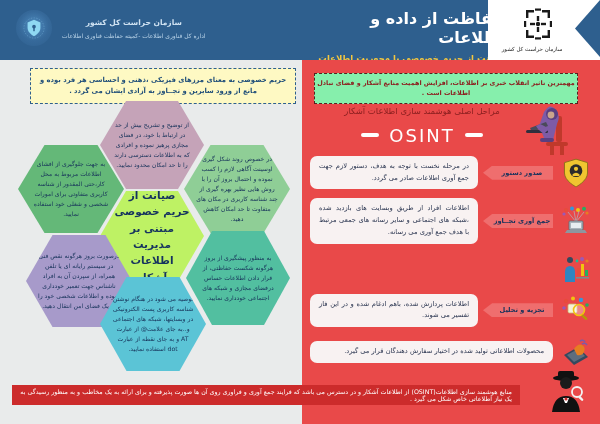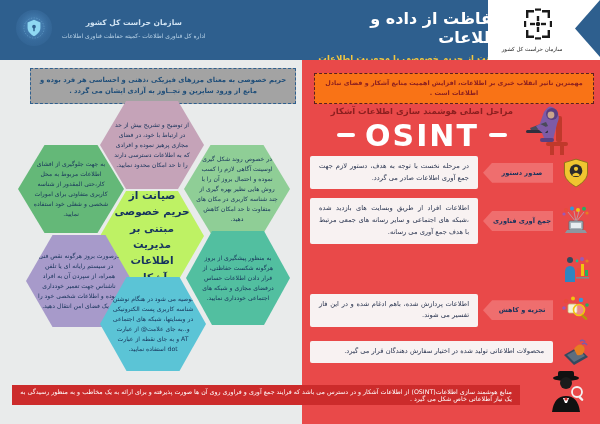--- a/index.html
+++ b/index.html
@@ -20,55 +20,55 @@
   .header-title h1{margin:0;font-size:16px;line-height:1.2;color:#ffffff;font-weight:bold;}
   .header-title .sub{margin-top:6px;font-size:8.5px;font-weight:bold;color:#f3c63f;}
   .header-logo{position:absolute;left:488px;top:0;width:112px;height:60px;background:#ffffff;}
   .kufic{position:absolute;left:30px;top:4px;}
   .logo-caption{position:absolute;left:0;top:46px;width:88px;text-align:center;
     font-size:5.5px;color:#222;direction:rtl;}
   .chevron{position:absolute;right:0;top:0;width:25px;height:57px;background:#2e5f8e;
     clip-path:polygon(100% 0,100% 100%,0 50%);}
   
   .left-panel{position:absolute;left:0;top:60px;width:302px;height:364px;background:#e9ebeb;}
-  .intro-box{position:absolute;left:30px;top:8px;width:248px;background:#a3a3a3;
+  .intro-box{position:absolute;left:30px;top:8px;width:248px;background:#fef9c3;
     border:1.5px dashed #2e5f8e;color:#1f4e79;font-size:6.8px;font-weight:bold;
     text-align:center;direction:rtl;padding:6px 8px;line-height:1.6;}
   .hex{position:absolute;clip-path:polygon(25% 0,75% 0,100% 50%,75% 100%,25% 100%,0 50%);
     display:flex;align-items:center;justify-content:center;text-align:center;
     direction:rtl;color:#17335a;font-size:6.1px;line-height:1.65;padding:0 12px;box-sizing:border-box;}
   .hex-center{left:100px;top:131px;width:104px;height:90px;background:#bef264;
     font-size:10.5px;font-weight:bold;color:#16335f;line-height:1.55;padding:0 14px;}
   .hex-top{left:100px;top:41px;width:104px;height:88px;}
   .hex-ul{left:18px;top:85px;width:106px;height:88px;}
   .hex-ur{left:184px;top:85px;width:106px;height:88px;}
   .hex-ll{left:26px;top:175px;width:106px;height:92px;}
   .hex-lr{left:186px;top:171px;width:104px;height:94px;}
   .hex-bot{left:100px;top:217px;width:106px;height:94px;}
   
   .red-panel{position:absolute;left:302px;top:60px;width:298px;height:364px;background:#e94949;}
-  .red-intro{position:absolute;left:12px;top:13px;width:258px;background:#f97316;
+  .red-intro{position:absolute;left:12px;top:13px;width:258px;background:#86efac;
     border:1.5px dashed #5a1f1f;color:#8c2020;font-size:6.4px;font-weight:bold;
-    text-align:center;direction:rtl;padding:5px 10px;line-height:1.5;}
+    text-align:center;direction:rtl;padding:5px 2px;line-height:1.5;}
   .red-sub{position:absolute;left:0;top:46px;width:240px;text-align:center;
-    color:#8c2020;font-size:8.5px;font-weight:bold;direction:rtl;}
+    color:#8c2020;font-size:8.5px;font-weight:normal;direction:rtl;}
   .osint-row{position:absolute;left:20px;top:58px;width:200px;height:34px;
     display:flex;align-items:center;justify-content:center;gap:10px;}
-  .osint-row .word{color:#ffffff;font-size:30px;font-weight:bold;letter-spacing:2px;}
+  .osint-row .word{color:#ffffff;font-size:18px;font-weight:normal;letter-spacing:2px;}
   .osint-row .dash{width:18px;height:4px;background:#ffffff;border-radius:2px;}
   .hacker{position:absolute;right:22px;top:38px;}
   .steps{position:absolute;left:8px;right:6px;top:96px;display:flex;flex-direction:column;
     gap:9px;direction:rtl;}
   .step{display:flex;align-items:center;gap:5px;}
   .step-icon{flex:none;width:36px;height:32px;display:flex;align-items:center;justify-content:center;}
-  .ribbon{flex:none;width:70px;height:20px;background:#ef6e6e;
+  .ribbon{flex:none;width:70px;height:14px;background:#ef6e6e;
     clip-path:polygon(0 50%,13% 0,100% 0,100% 100%,13% 100%);
     display:flex;align-items:center;justify-content:center;
     color:#16325c;font-size:6.6px;font-weight:bold;direction:rtl;padding-left:8px;box-sizing:border-box;}
-  .step-box{flex:1;background:#f8f2f2;border-radius:2px;padding:5px 9px;
+  .step-box{flex:1;background:#f8f2f2;border-radius:7px;padding:5px 9px;
     font-size:6.7px;color:#2a3550;direction:rtl;text-align:justify;line-height:1.75;}
   
   .footer-strip{position:absolute;left:12px;top:385px;width:508px;height:20px;background:#cc2b2b;
     color:#ffffff;font-size:6.3px;display:flex;align-items:center;justify-content:center;
     direction:rtl;padding:0 8px;box-sizing:border-box;z-index:6;}
   .detective{position:absolute;left:546px;top:368px;z-index:7;}
 </style>
 </head>
 <body>
 
@@ -187,21 +187,21 @@
           <circle cx="18" cy="4" r="2" fill="#f1c40f"></circle>
             <circle cx="24" cy="2.8" r="2" fill="#27ae60"></circle>
           <circle cx="27" cy="7" r="1.6" fill="#e67e22"></circle>
             <circle cx="4" cy="8" r="1.6" fill="#9b59b6"></circle>
           <path d="M16 16 L8 6 M16 16 L14 5 M16 16 L19 5 M16 16 L24 6" stroke="#b0b8bf" stroke-width="0.7"></path>
           <rect x="9" y="15" width="14" height="9" rx="1" fill="#aab4bc" stroke="#5d6a73" stroke-width="0.8"></rect>
           <rect x="11" y="17" width="10" height="5" fill="#e8eef2"></rect>
           <path d="M7 24 h18 l2 3 h-22 Z" fill="#8d979f"></path>
         </svg>
       </div>
-      <div class="ribbon">جمع آوری فناوری</div>
+      <div class="ribbon">جمع آوری تجــاوز</div>
       <div class="step-box">اطلاعات افراد از طریق وبسایت های بازدید شده ،شبکه های اجتماعی و سایر رسانه های جمعی مرتبط با هدف جمع آوری می رسانه.</div>
     </div>
 
     <div class="step">
       <div class="step-icon">
         <svg width="32" height="30" viewBox="0 0 32 30">
           <circle cx="10" cy="6" r="3" fill="#34495e"></circle>
           <path d="M5 28 v-10 q0 -6 5 -6 q5 0 5 6 v10 Z" fill="#2e86c1"></path>
           <rect x="17" y="14" width="3" height="8" fill="#e74c3c"></rect>
           <rect x="21" y="10" width="3" height="12" fill="#f1c40f"></rect>
@@ -220,21 +220,21 @@
           <circle cx="6" cy="6" r="2.2" fill="#e74c3c"></circle>
             <circle cx="13" cy="3.6" r="2" fill="#f1c40f"></circle>
           <circle cx="21" cy="5" r="2.2" fill="#3498db"></circle>
             <circle cx="27" cy="10" r="1.8" fill="#27ae60"></circle>
           <circle cx="4" cy="13" r="1.8" fill="#9b59b6"></circle>
           <rect x="8" y="9" width="9" height="9" rx="1.5" fill="#f7f1d8" stroke="#c9b26a" stroke-width="0.8"></rect>
           <circle cx="19" cy="15" r="5.5" fill="rgba(255,255,255,0.35)" stroke="#f1c40f" stroke-width="1.6"></circle>
           <rect x="22.6" y="19" width="7" height="2.6" rx="1.3" transform="rotate(40 22.6 19)" fill="#b7950b"></rect>
         </svg>
       </div>
-      <div class="ribbon">تجزیه و کاهش</div>
+      <div class="ribbon">تجزیه و تحلیل</div>
       <div class="step-box">اطلاعات پردازش شده، باهم ادغام شده و در این فاز تفسیر می شوند.</div>
     </div>
 
     <div class="step">
       <div class="step-icon">
         <svg width="32" height="30" viewBox="0 0 32 30">
           <path d="M4 18 l14 -8 10 10 -14 8 Z" fill="#34495e"></path>
           <path d="M7 18 l11 -6 7 7 -11 6 Z" fill="#5d6d7e"></path>
           <path d="M14 12 q4 -6 8 -4 q4 2 2 7 q-2 4 -7 3 Z" fill="#e67e22"></path>
           <path d="M20 4 q3 -2 5 1" stroke="#7d5ba6" stroke-width="1.6" fill="none"></path>

